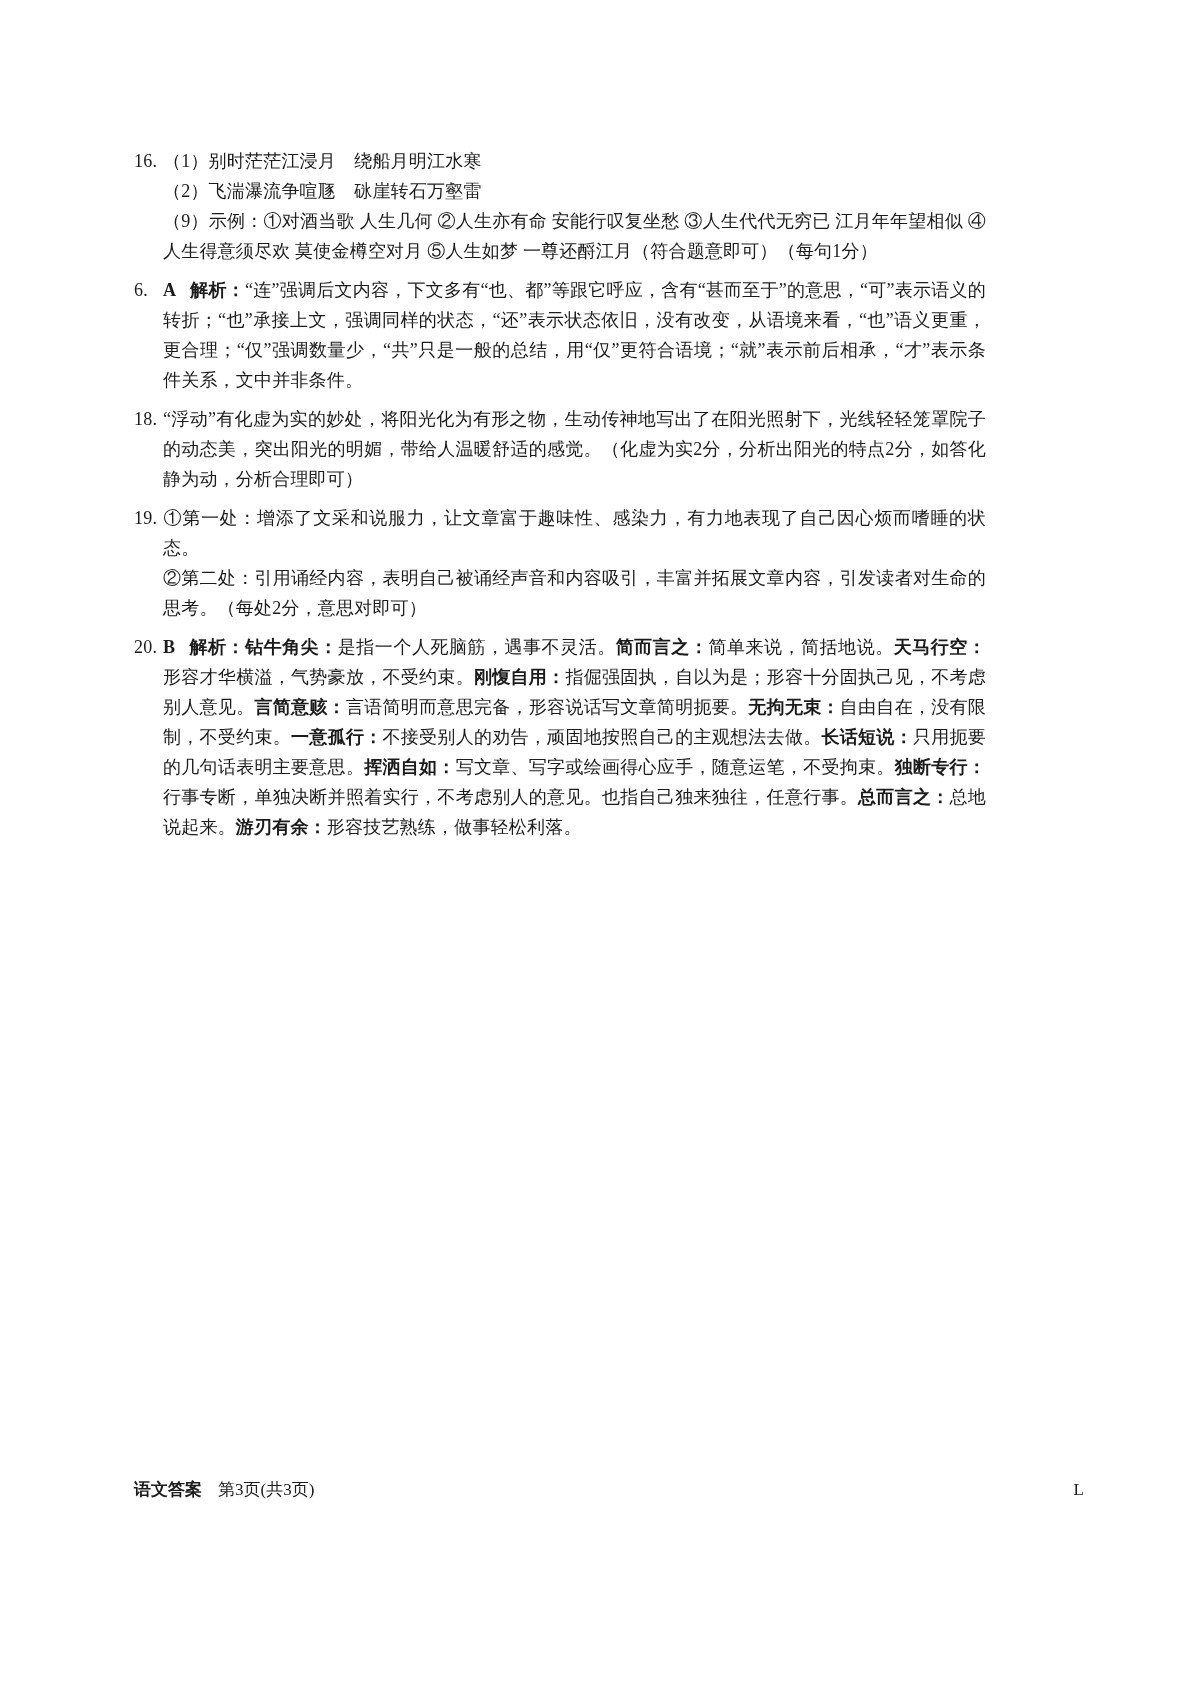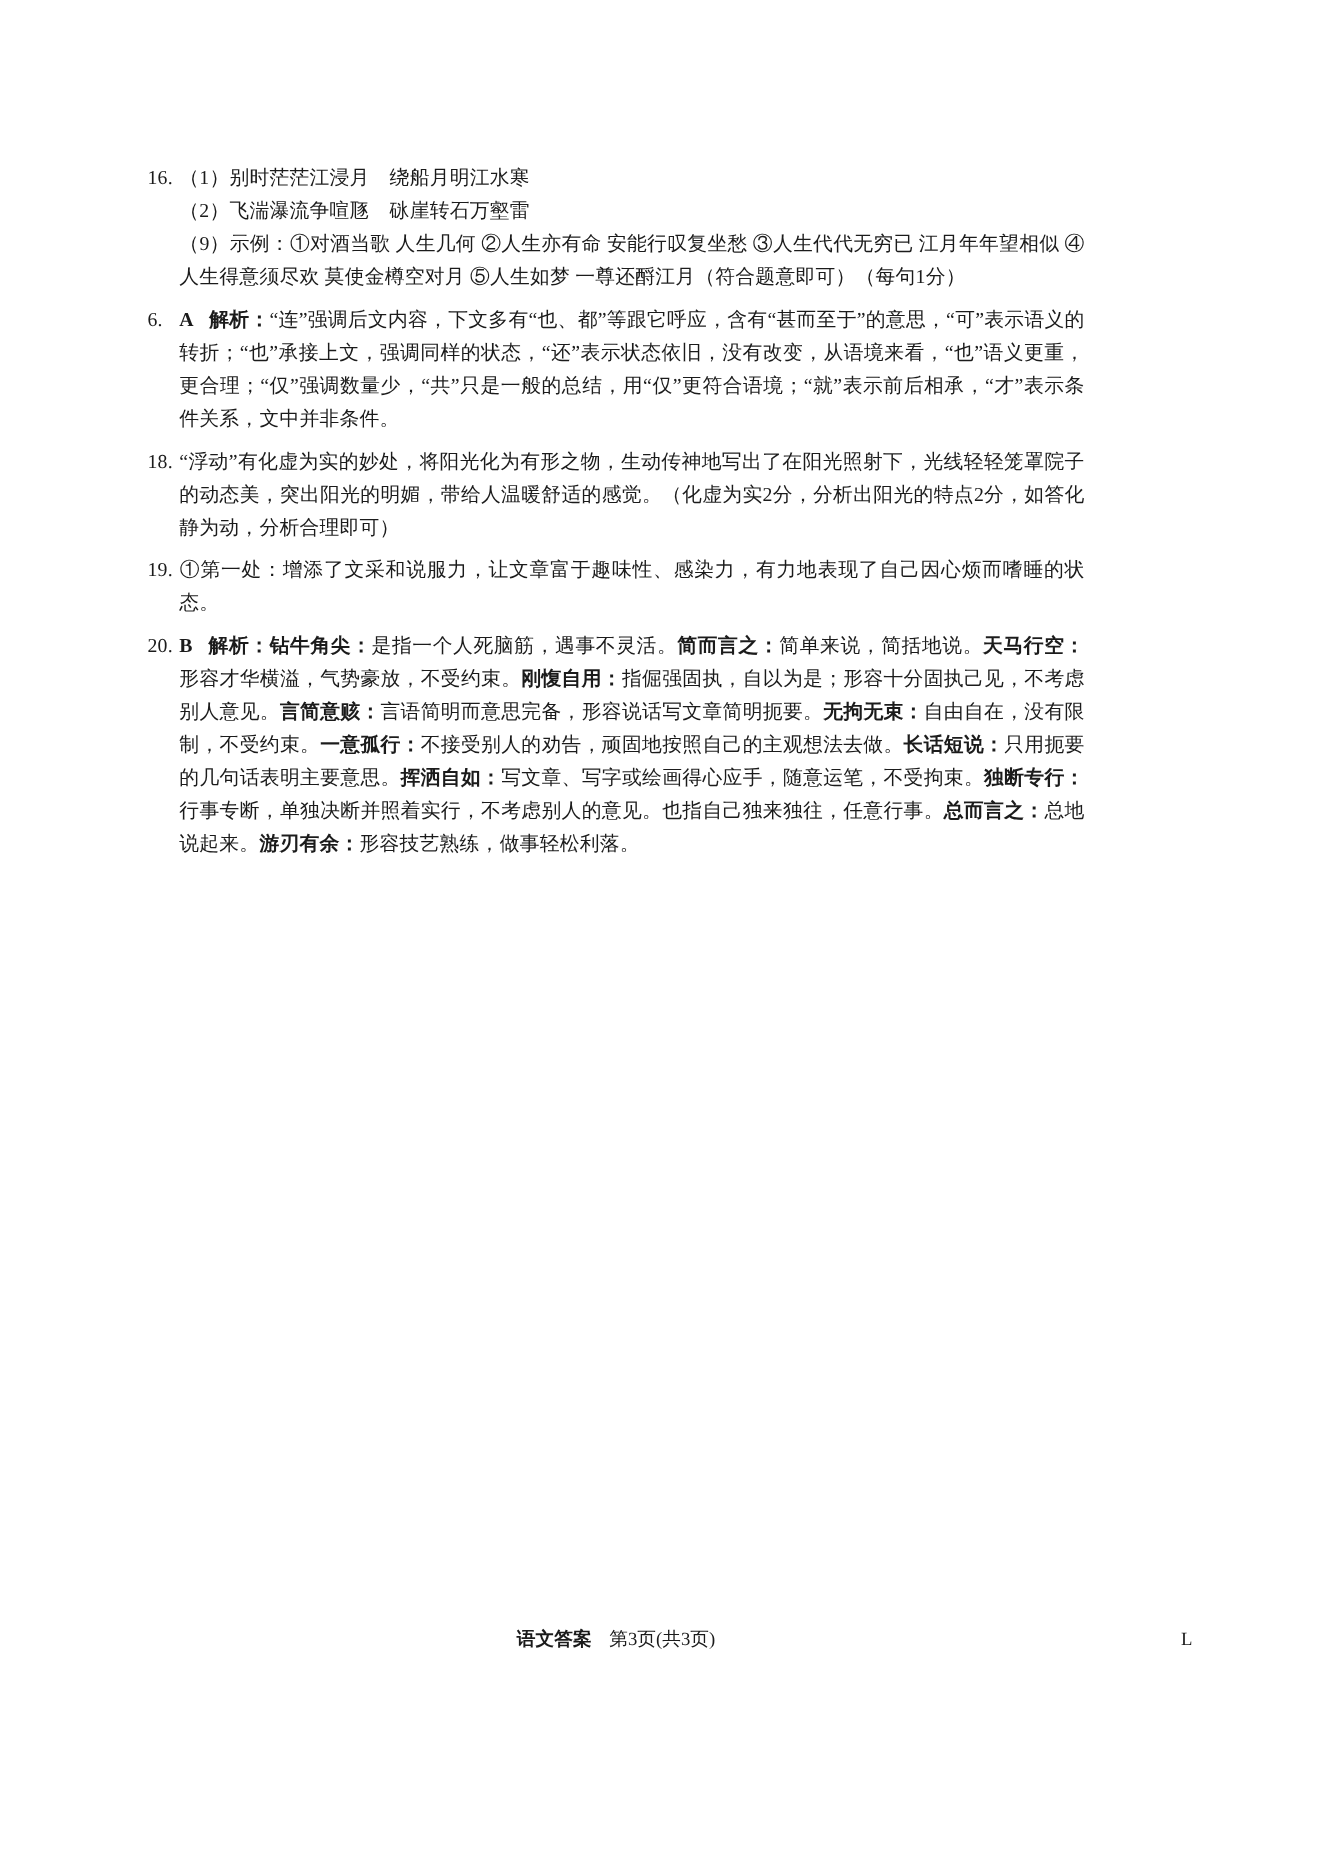--- a/index.html
+++ b/index.html
@@ -50,21 +50,21 @@
     top: 1478px;
     left: 0;
     width: 100%;
     font-size: 17px;
     line-height: 24px;
     color: #1b1b1b;
   }
   .footer-center {
     width: 852px;
     margin-left: 134px;
-    text-align: center;
+    text-align: left;
   }
   .f-title {
     font-weight: 700;
     margin-right: 16px;
   }
   .f-mark {
     position: absolute;
     right: 116px;
     top: 0;
   }
@@ -84,20 +84,21 @@
     <div class="block">
       <p class="para"><span class="num">6.</span><span class="letter">A</span><span class="b">解析：</span><span>“连”强调后文内容，下文多有“也、都”等跟它呼应，含有“甚而至于”的意思，“可”表示语义的转折；“也”承接上文，强调同样的状态，“还”表示状态依旧，没有改变，从语境来看，“也”语义更重，更合理；“仅”强调数量少，“共”只是一般的总结，用“仅”更符合语境；“就”表示前后相承，“才”表示条件关系，文中并非条件。</span></p>
     </div>
 
     <div class="block">
       <p class="para"><span class="num">18.</span><span>“浮动”有化虚为实的妙处，将阳光化为有形之物，生动传神地写出了在阳光照射下，光线轻轻笼罩院子的动态美，突出阳光的明媚，带给人温暖舒适的感觉。（化虚为实2分，分析出阳光的特点2分，如答化静为动，分析合理即可）</span></p>
     </div>
 
     <div class="block">
       <p class="para"><span class="num">19.</span><span>①第一处：增添了文采和说服力，让文章富于趣味性、感染力，有力地表现了自己因心烦而嗜睡的状态。</span></p>
+      <p class="para">②第二处：引用诵经内容，表明自己被诵经声音和内容吸引，丰富并拓展文章内容，引发读者对生命的思考。（每处2分，意思对即可）</p>
     </div>
 
     <div class="block">
       <p class="para"><span class="num">20.</span><span class="letter">B</span><span class="b">解析：</span><span class="b">钻牛角尖：</span><span>是指一个人死脑筋，遇事不灵活。</span><span class="b">简而言之：</span><span>简单来说，简括地说。</span><span class="b">天马行空：</span><span>形容才华横溢，气势豪放，不受约束。</span><span class="b">刚愎自用：</span><span>指倔强固执，自以为是；形容十分固执己见，不考虑别人意见。</span><span class="b">言简意赅：</span><span>言语简明而意思完备，形容说话写文章简明扼要。</span><span class="b">无拘无束：</span><span>自由自在，没有限制，不受约束。</span><span class="b">一意孤行：</span><span>不接受别人的劝告，顽固地按照自己的主观想法去做。</span><span class="b">长话短说：</span><span>只用扼要的几句话表明主要意思。</span><span class="b">挥洒自如：</span><span>写文章、写字或绘画得心应手，随意运笔，不受拘束。</span><span class="b">独断专行：</span><span>行事专断，单独决断并照着实行，不考虑别人的意见。也指自己独来独往，任意行事。</span><span class="b">总而言之：</span><span>总地说起来。</span><span class="b">游刃有余：</span><span>形容技艺熟练，做事轻松利落。</span></p>
     </div>
 
 
     <div class="block">
     </div>
 

